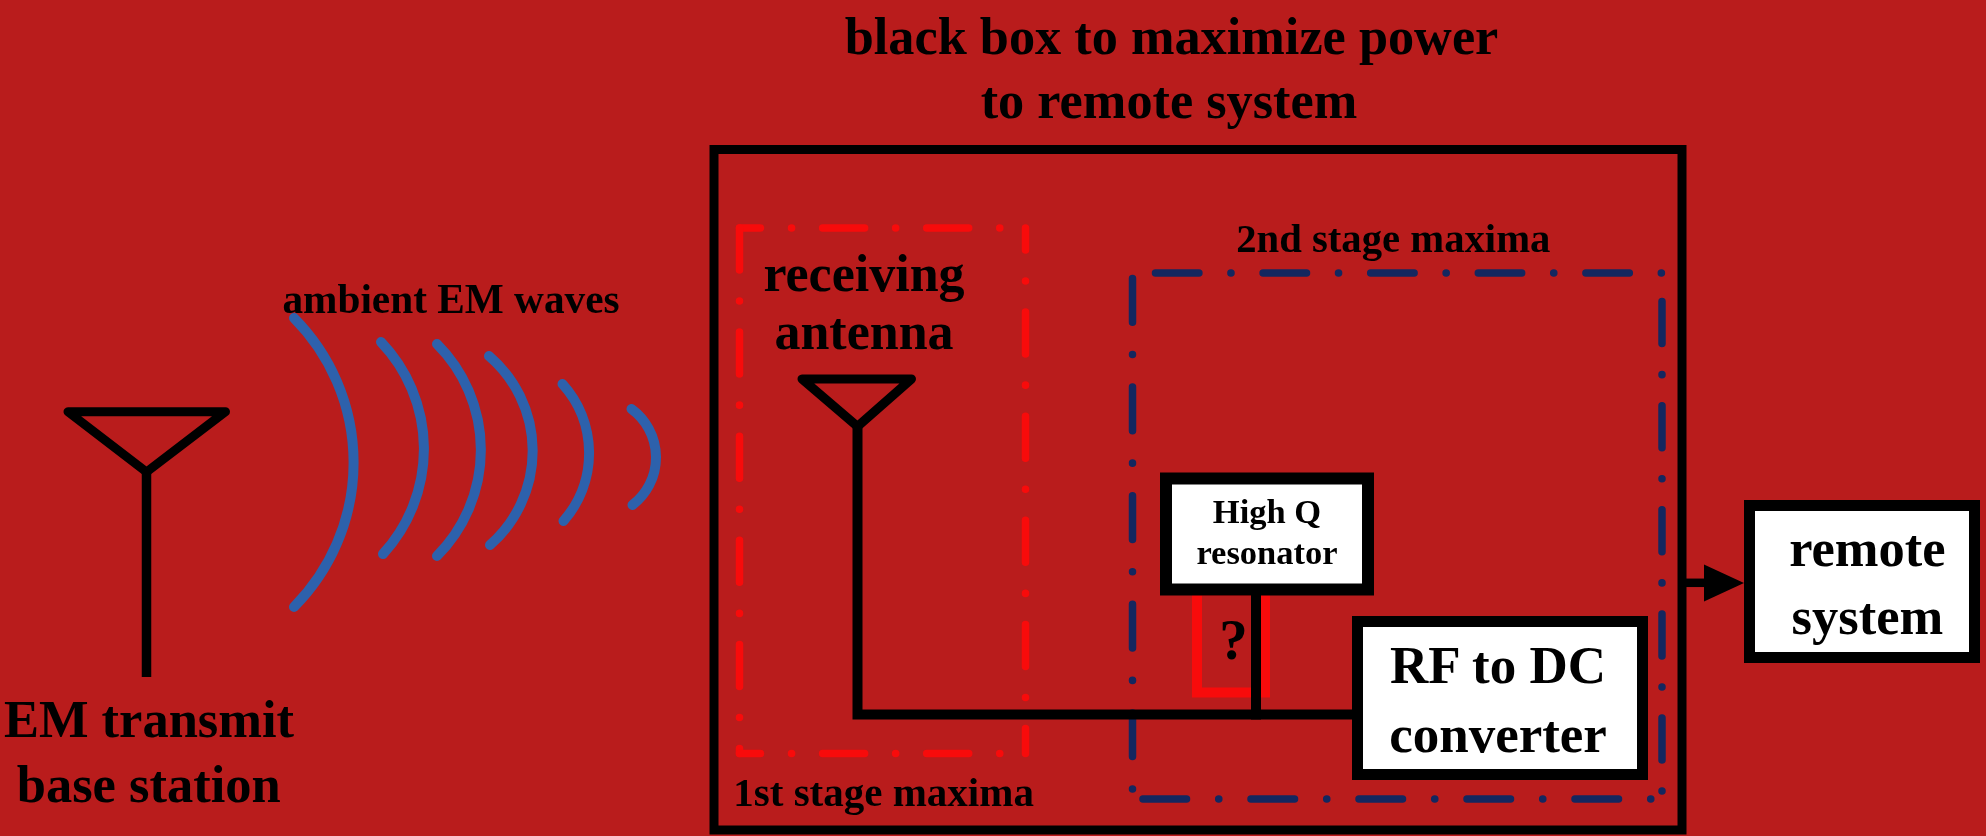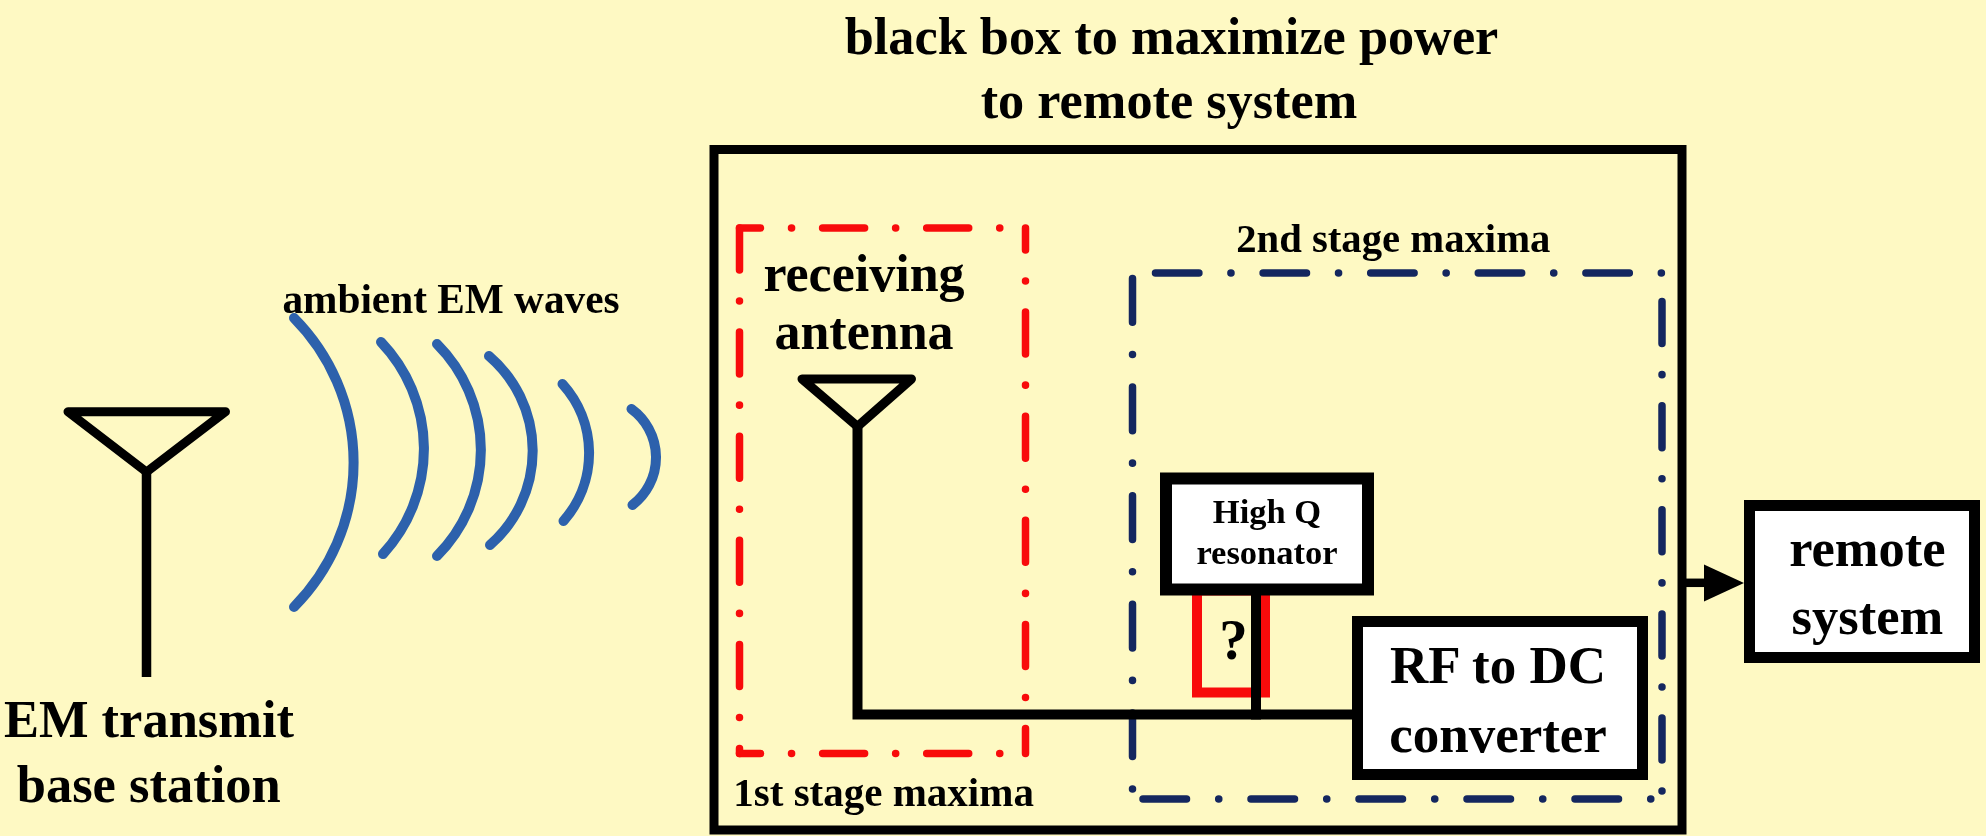--- a/index.html
+++ b/index.html
@@ -1,16 +1,16 @@
 <!DOCTYPE html>
 <html><head>
 <meta charset="utf-8">
 <style>
 html,body{margin:0;padding:0;background:#ffffff;}
-#c{position:relative;width:1986px;height:836px;background:#fef9c3;overflow:hidden;}
+#c{position:relative;width:1986px;height:836px;background:#b91c1c;overflow:hidden;}
 svg{position:absolute;left:0;top:0;display:block;}
 text{font-family:"Liberation Serif",serif;font-weight:bold;fill:#000;}
 </style>
 </head>
 <body>
 <div id="c">
 <svg width="1986" height="836" viewBox="0 0 1986 836">
 
   <rect x="714" y="149.5" width="968" height="680.5" fill="none" stroke="#000" stroke-width="9"></rect>
 

